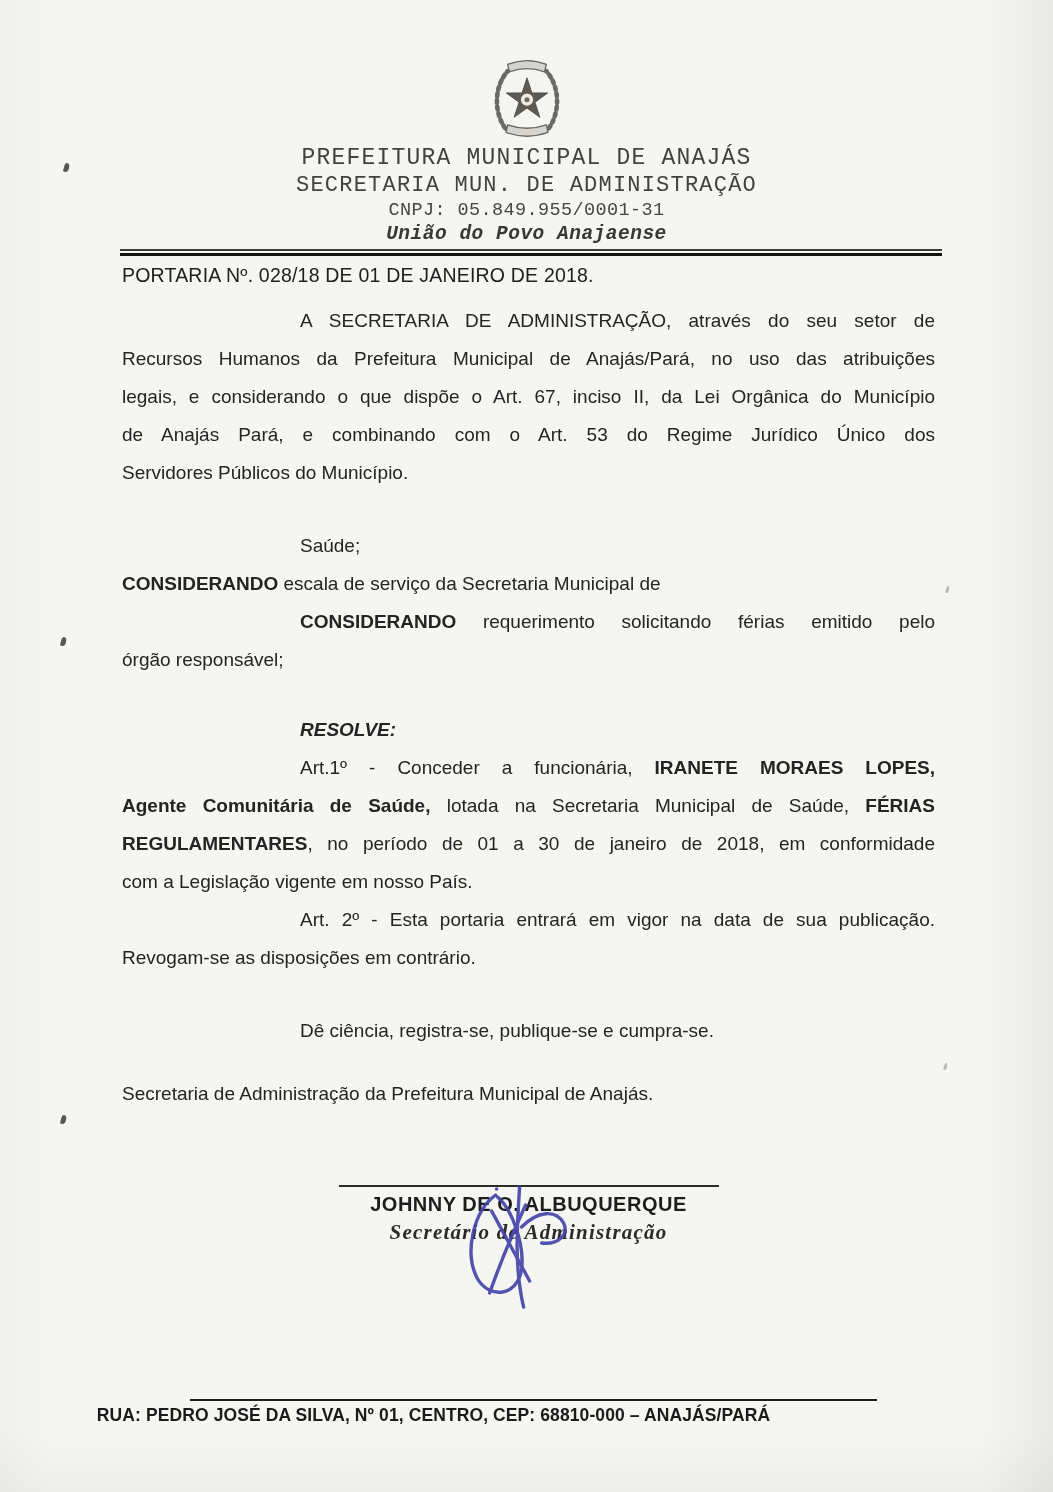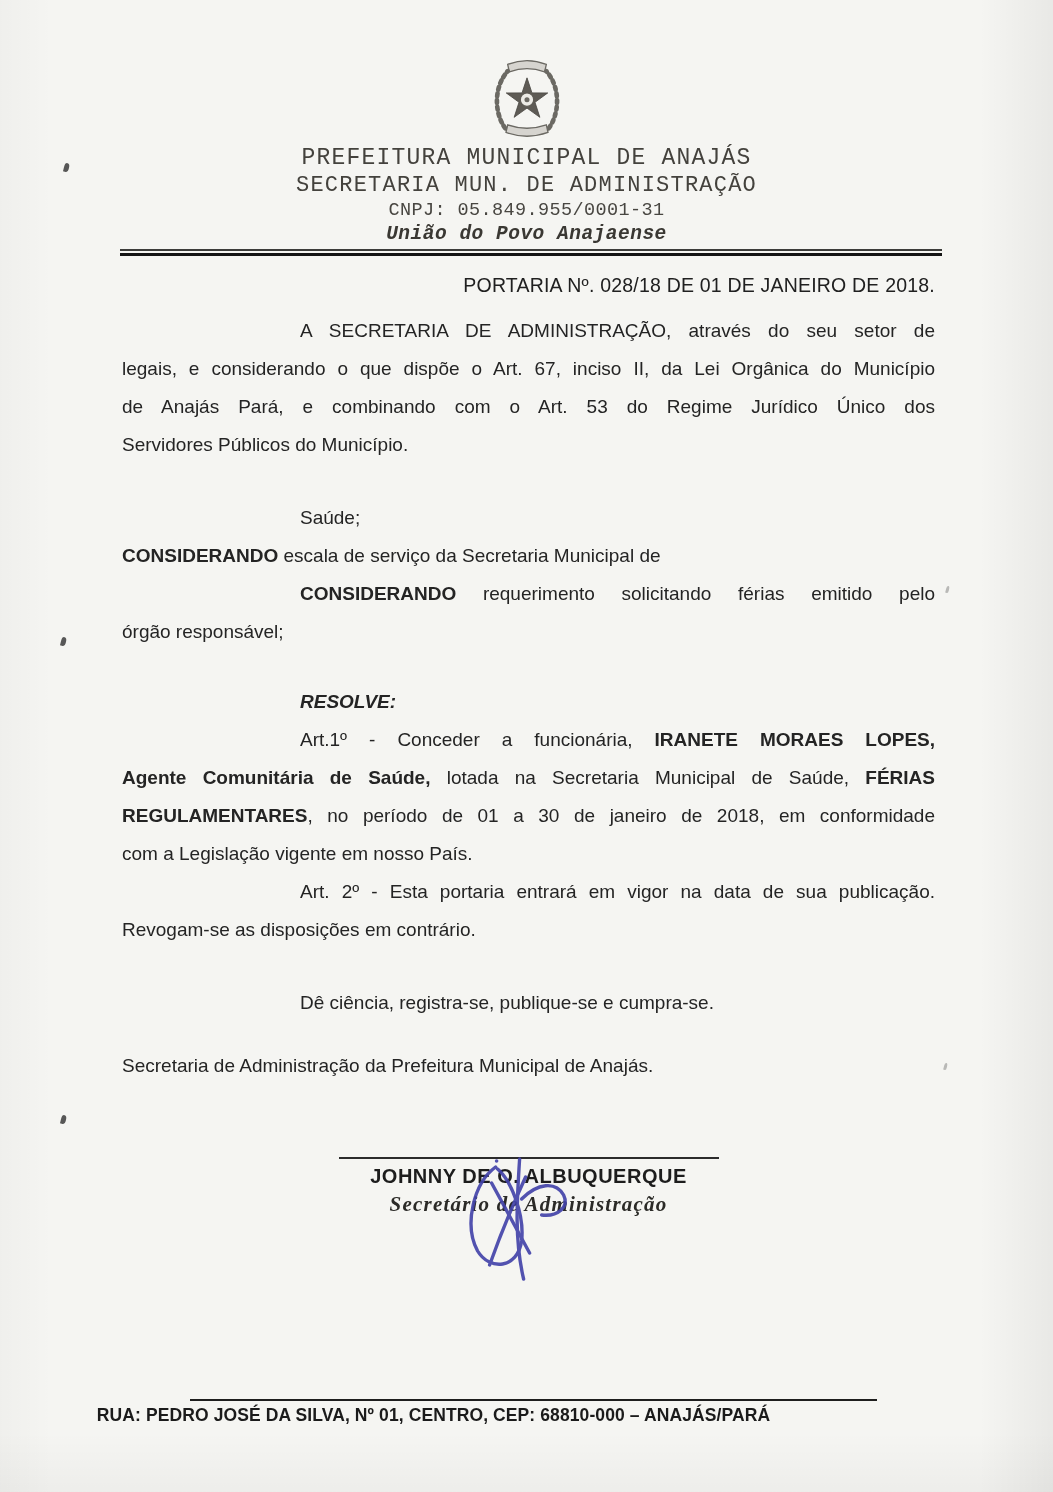--- a/index.html
+++ b/index.html
@@ -30,23 +30,23 @@
   .hdr-motto { font-size: 19.5px; line-height: 24px; letter-spacing: 0.5px; font-weight: bold; font-style: italic; color: #3a3833; }
 
   .rule-double {
     margin: 3px 0 0 -2px;
     width: 822px; height: 2px;
     border-top: 2px solid #3c3c3a;
     border-bottom: 3px solid #141414;
   }
 
   .doc-title {
-    margin-top: 14px;
+    margin-top: 4px;
     font-size: 19.5px; line-height: 30px;
-    color: #202020; letter-spacing: 0.2px; text-align: right;
+    color: #202020; letter-spacing: 0.2px;
   }
 
   
   .para { font-size: 19px; color: #242424; }
   .para .line {
     line-height: 38px;
     text-align: justify;
     text-align-last: justify;
   }
   .para .line:last-child { text-align-last: left; }
@@ -103,20 +103,21 @@
   <div class="hdr hdr-cnpj">CNPJ: 05.849.955/0001-31</div>
   <div class="hdr hdr-motto">União do Povo Anajaense</div>
 
   <div class="content">
     <div class="rule-double"></div>
 
     <div class="doc-title">PORTARIA Nº. 028/18 DE 01 DE JANEIRO DE 2018.</div>
 
     <div class="para" id="p-preamble">
         <div class="line"><span>A SECRETARIA DE ADMINISTRAÇÃO, através do seu setor de</span></div>
+        <div class="line"><span>Recursos Humanos da Prefeitura Municipal de Anajás/Pará, no uso das atribuições</span></div>
         <div class="line"><span>legais, e considerando o que dispõe o Art. 67, inciso II, da Lei Orgânica do Município</span></div>
         <div class="line"><span>de Anajás Pará, e combinando com o Art. 53 do Regime Jurídico Único dos</span></div>
         <div class="line"><span>Servidores Públicos do Município.</span></div>
       </div>
 
     <div class="para" id="p-considerando1">
         <div class="line"><span>Saúde;</span></div>
         <div class="line"><span class="b">CONSIDERANDO</span><span> escala de serviço da Secretaria Municipal de</span></div>
       </div>
 

